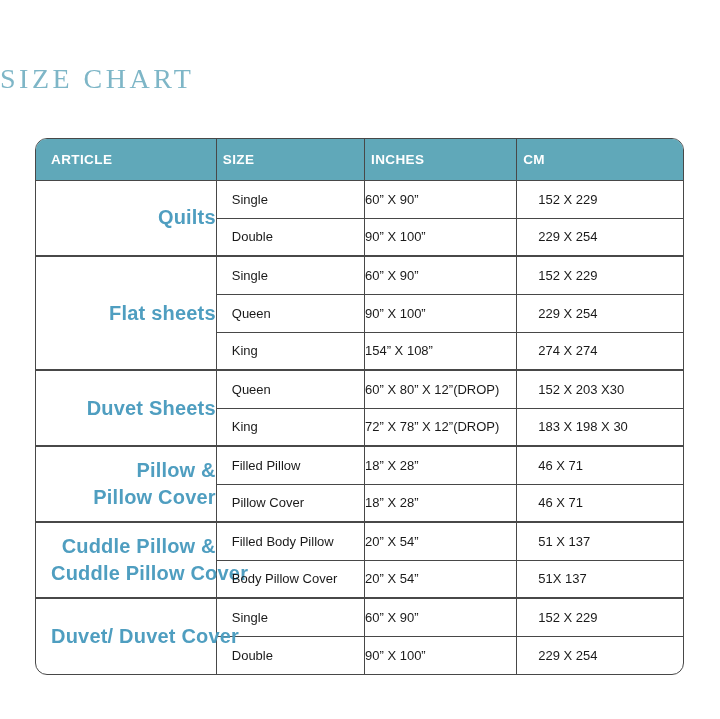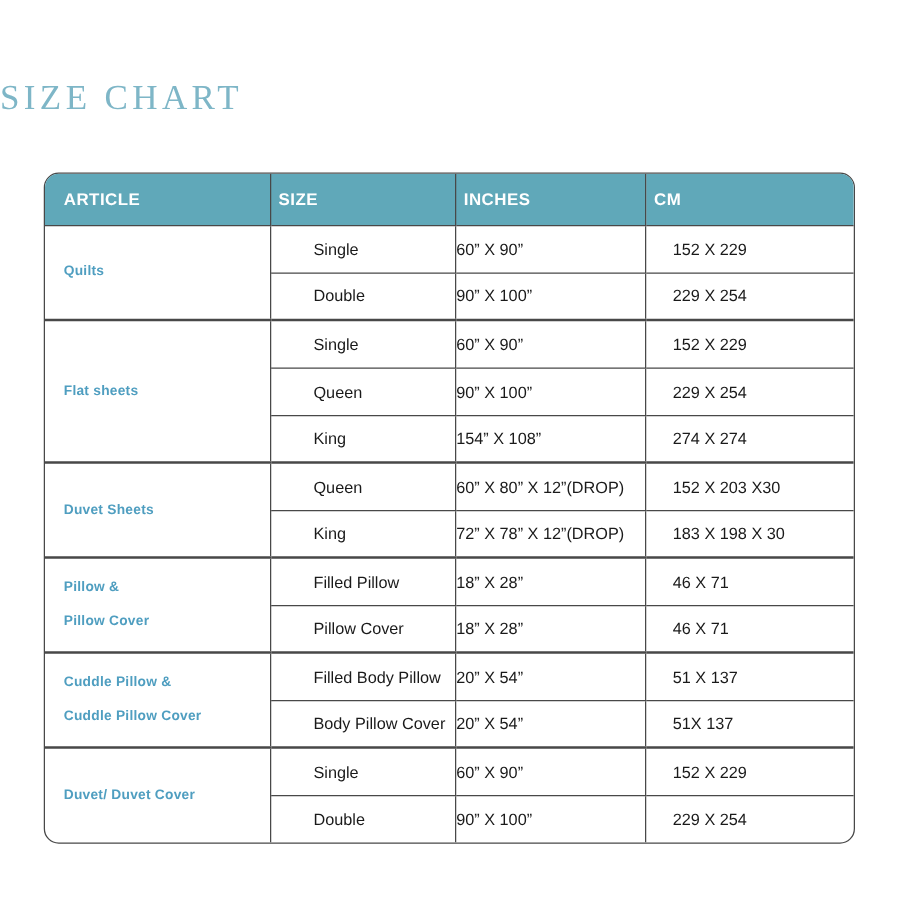--- a/index.html
+++ b/index.html
@@ -62,30 +62,31 @@
     color:var(--cell-text);
     border-right:1px solid var(--border);
     border-top:1px solid var(--border);
     vertical-align:middle;
     white-space:nowrap;
   }
   td:last-child{border-right:none;}
   tr.sec td{border-top:2px solid var(--border);}
   tbody tr:first-child td{border-top:1px solid var(--border);}
 
-  td.size{padding-left:34px;}
+  td.size{padding-left:15px;}
   td.inches{}
   td.cm{padding-left:21px;}
 
   td.article{
     padding-left:15px;
     font-weight:bold;
-    font-size:11px;
+    font-size:20px;
     color:var(--article-text);
     letter-spacing:0.2px;
+    text-align:right;
   }
   td.article div{line-height:27px;}
 </style>
 </head>
 <body>
 
 <div class="page">
   <h1 class="title">SIZE CHART</h1>
 
   <div class="table-wrap">

